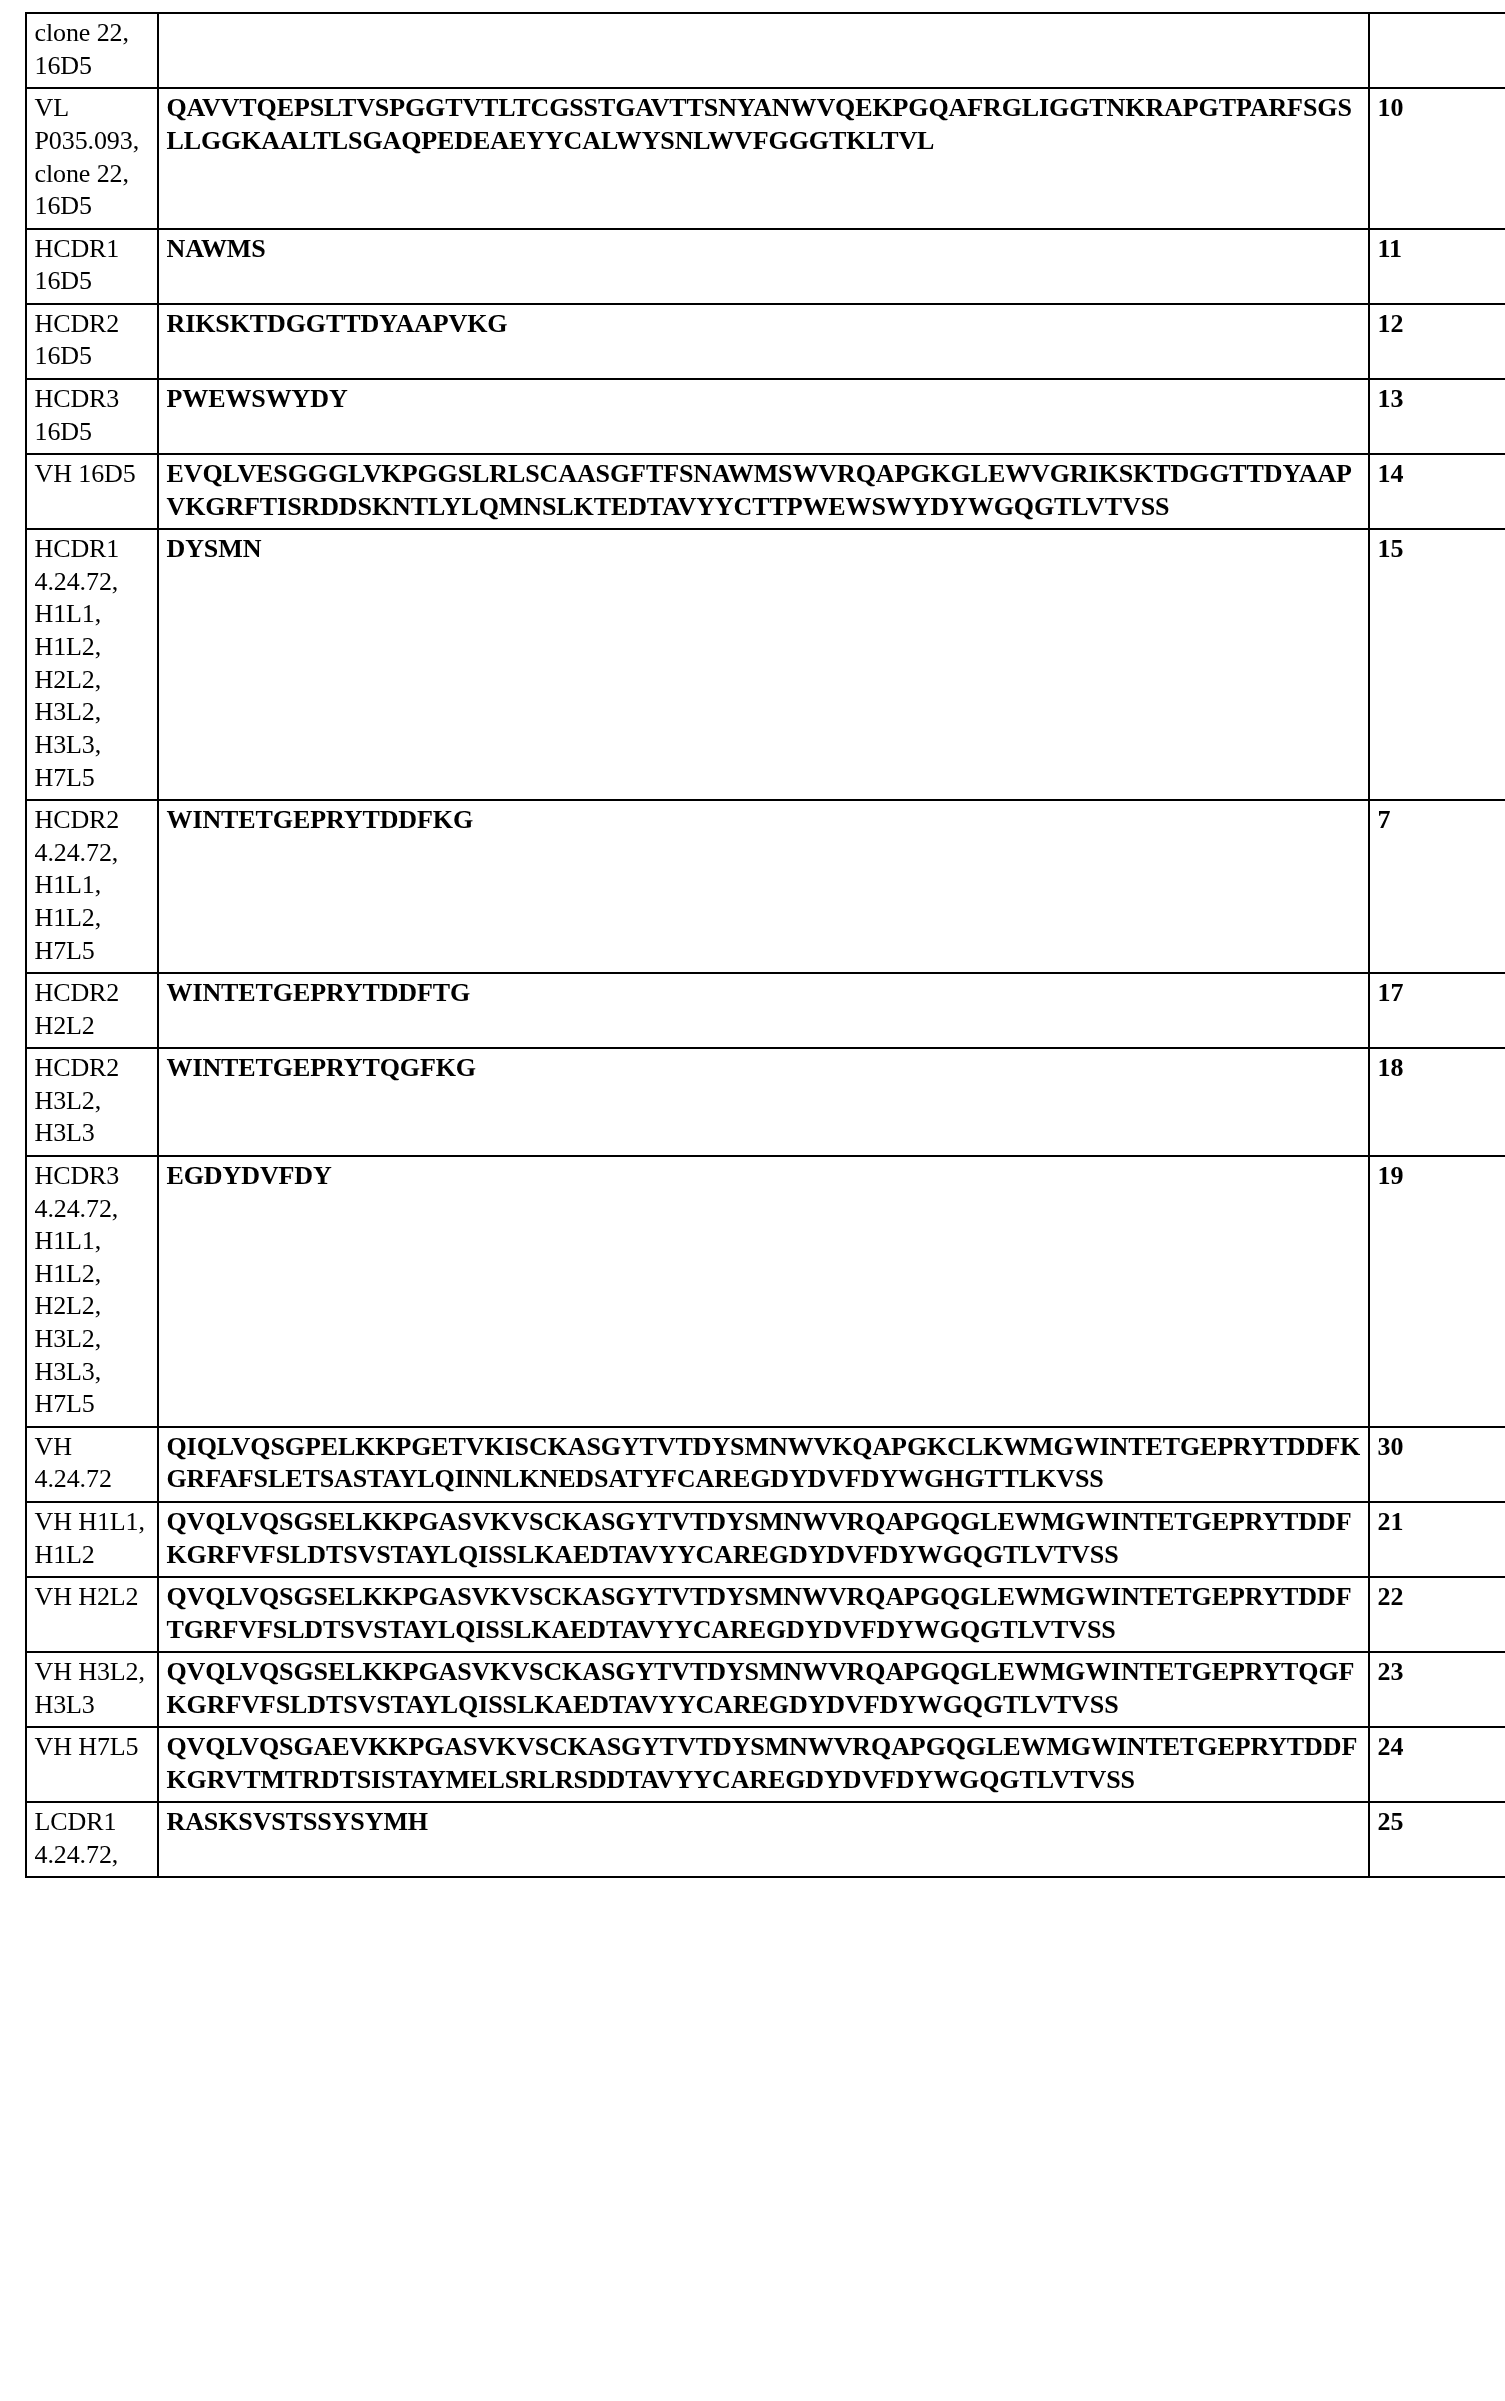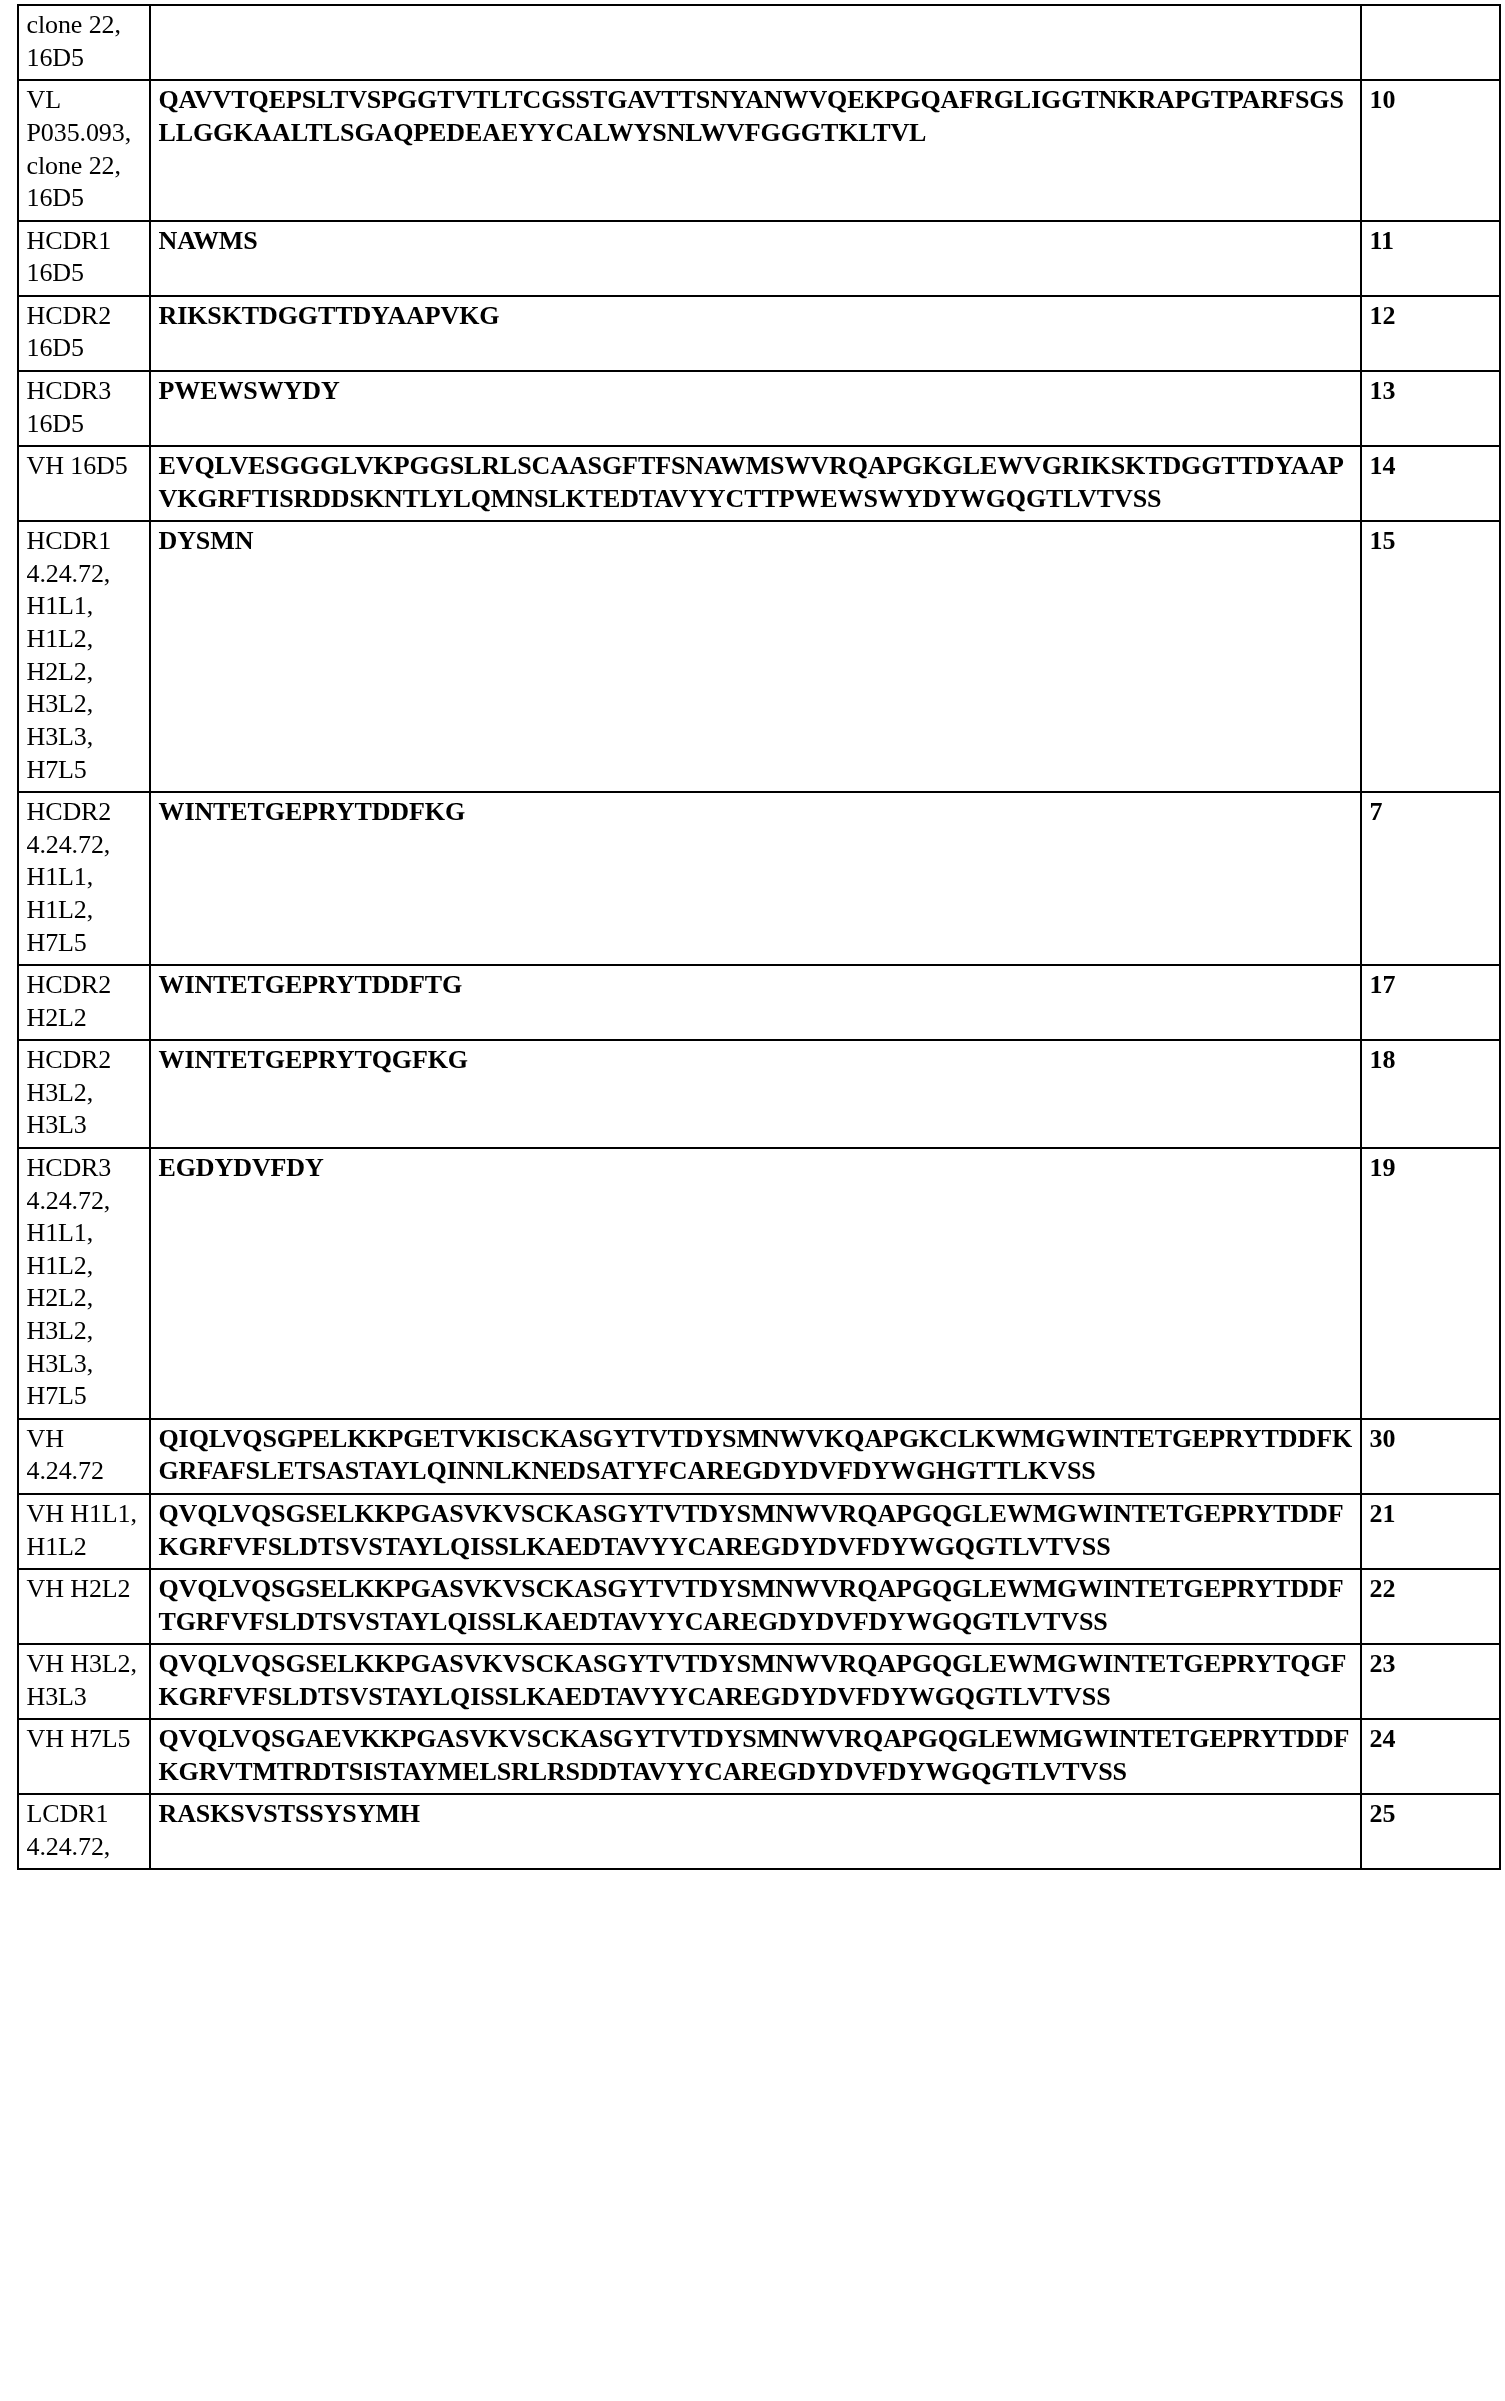--- a/index.html
+++ b/index.html
@@ -12,21 +12,21 @@
     height: 2401px;
     font-family: "Liberation Serif", "DejaVu Serif", serif;
     color: #000000;
     overflow: hidden;
   }
   .page {
     position: relative;
     width: 1506px;
     height: 2162px;
     box-sizing: border-box;
-    padding: 4px;
+    padding: 12px;
   }
   table.seq-table {
     border-collapse: collapse;
     table-layout: fixed;
     width: 1482px;
     margin-left: 12.6px;
     margin-top: 0px;
     border: 2.4px solid #000;
   }
   table.seq-table col.c-label  { width: 132px; }

